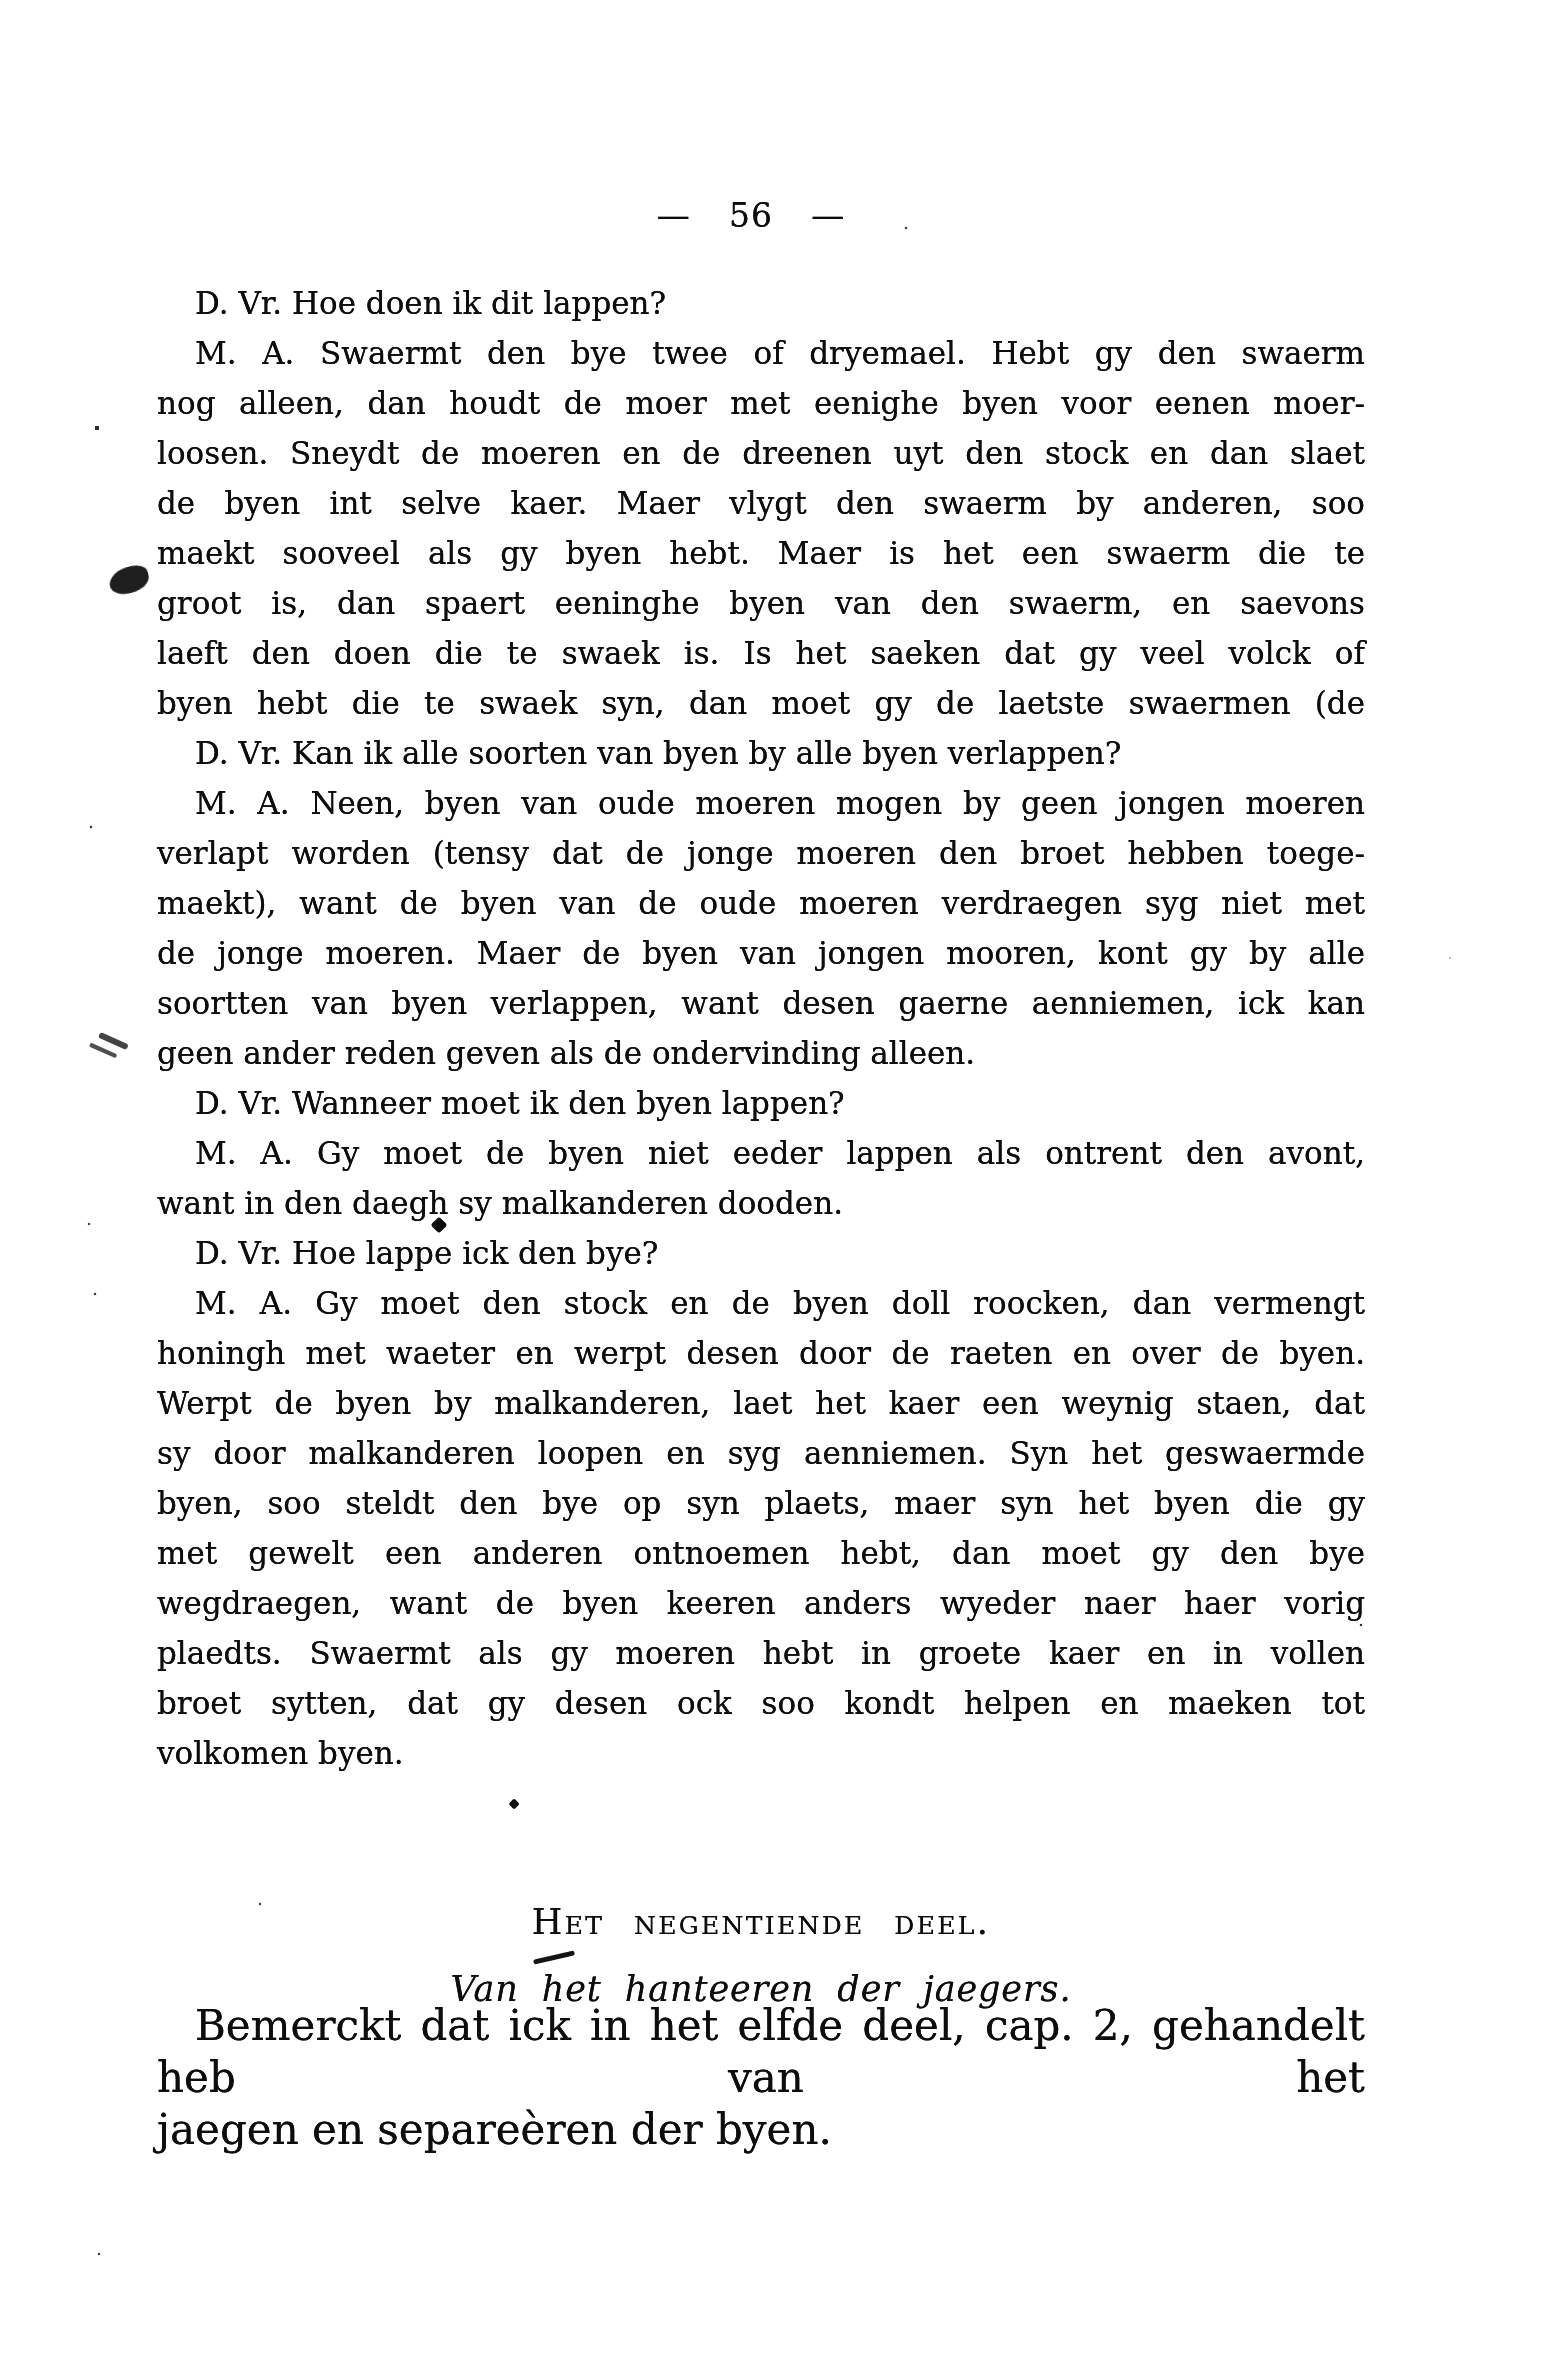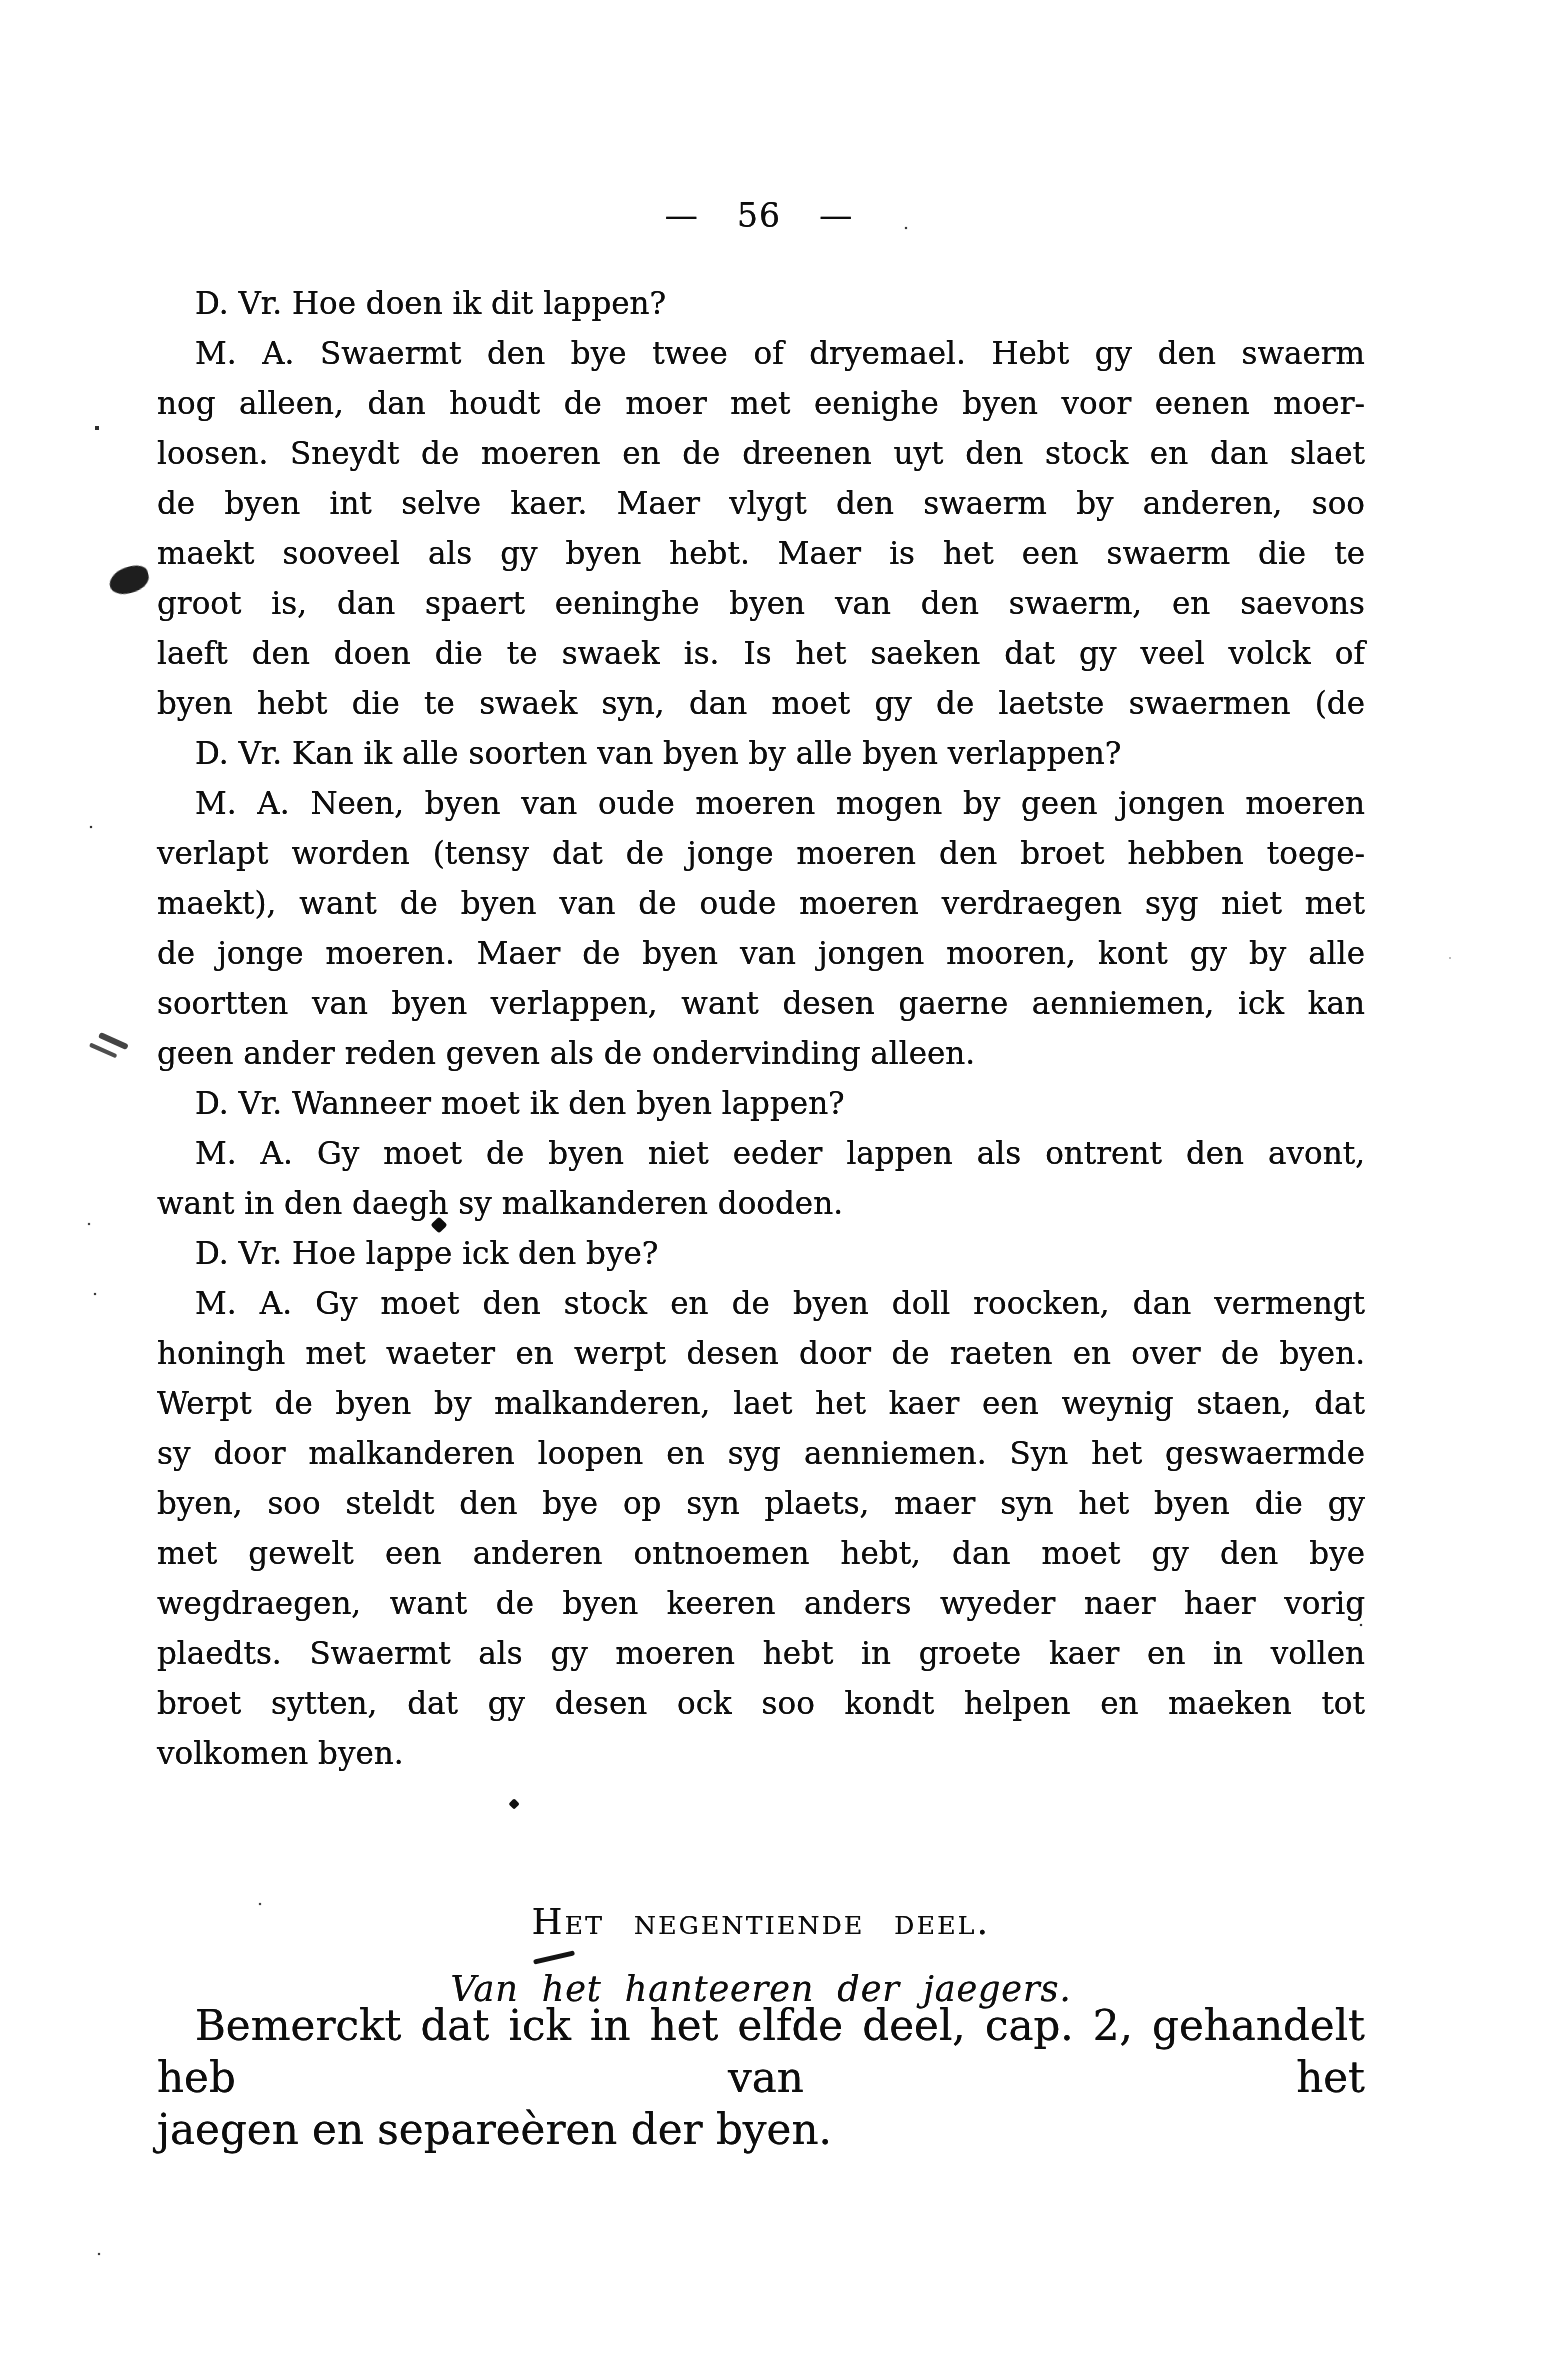--- a/index.html
+++ b/index.html
@@ -8,21 +8,21 @@
     width: 1565px;
     height: 2354px;
     background: #ffffff;
     font-family: "DejaVu Serif", "Liberation Serif", serif;
     color: #0d0d0d;
     overflow: hidden;
   }
   
   .page-number {
     position: absolute;
-    left: 155px; top: 196px;
+    left: 147px; top: 196px;
     width: 1208px;
     text-align: center;
     font-size: 33px;
     line-height: 40px;
     letter-spacing: 0.9px;
     word-spacing: 27px;
     text-shadow: 0 0 0.5px rgba(0,0,0,0.85);
   }
   
   .body-text {

